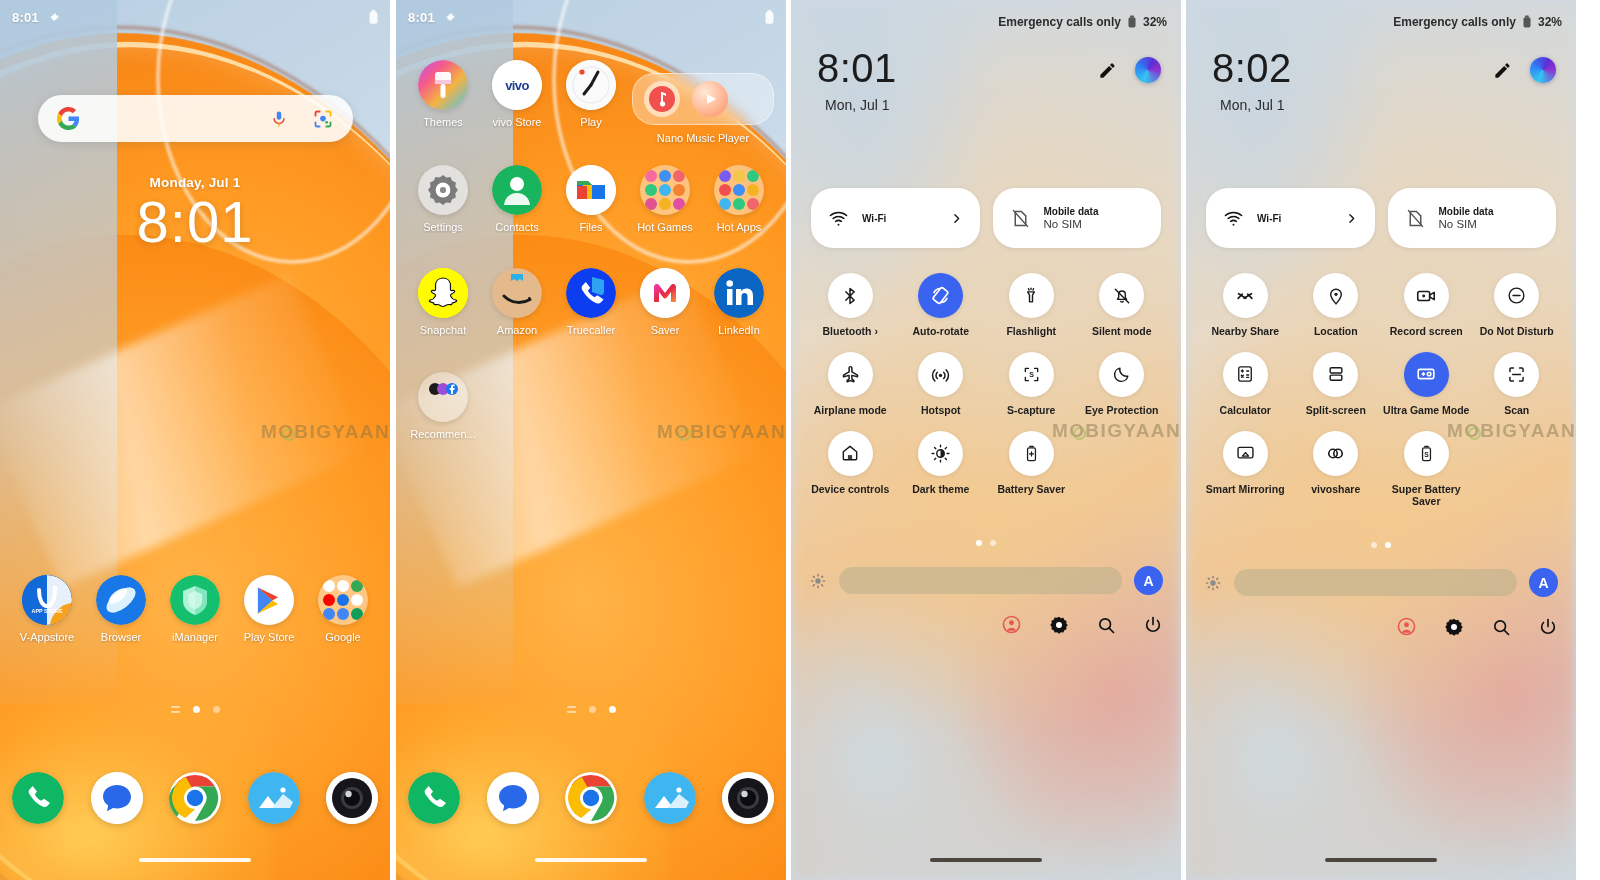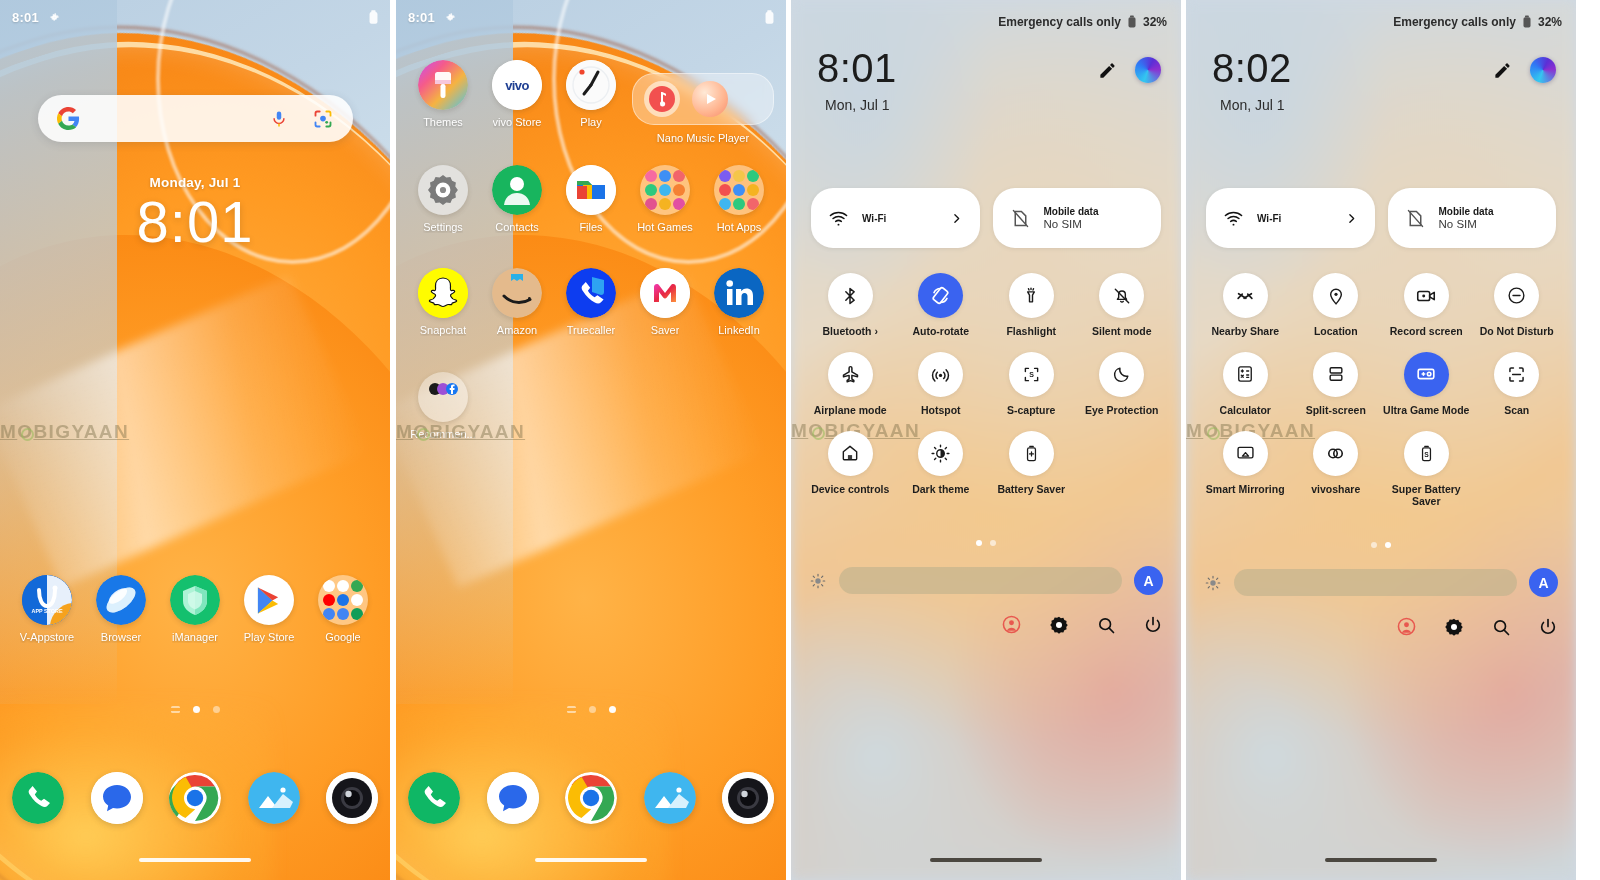--- a/index.html
+++ b/index.html
@@ -126,23 +126,23 @@
   
   .clockwrap { position: absolute; left: 0; right: 0; top: 175px; text-align: center; z-index: 6; }
   .clockwrap .dt { color: #fff; font-size: 13.5px; font-weight: 700; text-shadow: 0 1px 3px rgba(0,0,0,.22); letter-spacing: .2px; }
   .clockwrap .tm {
     color: #fff; font-size: 58px; font-weight: 300; line-height: 1.05; margin-top: 2px;
     text-shadow: 0 2px 7px rgba(0,0,0,.16); letter-spacing: 1px;
   }
 
   
   .wm {
-    position: absolute; left: 0; right: 0; text-align: left;
+    position: absolute; left: 0; right: 0; text-align: right;
     font-size: 19px; font-weight: 800; letter-spacing: 1.4px;
-    color: rgba(120,108,70,.42); z-index: 7; pointer-events: none; text-decoration: underline;
+    color: rgba(120,108,70,.42); z-index: 7; pointer-events: none;
   }
   .wm .o { display: inline-block; position: relative; }
   .wm .o::after {
     content: ""; position: absolute; left: 50%; top: 50%;
     width: 9px; height: 9px; margin: -4.5px 0 0 -4.5px;
     border-radius: 50%; border: 2px solid rgba(150,185,90,.55);
   }
 
   
   .appgrid {

